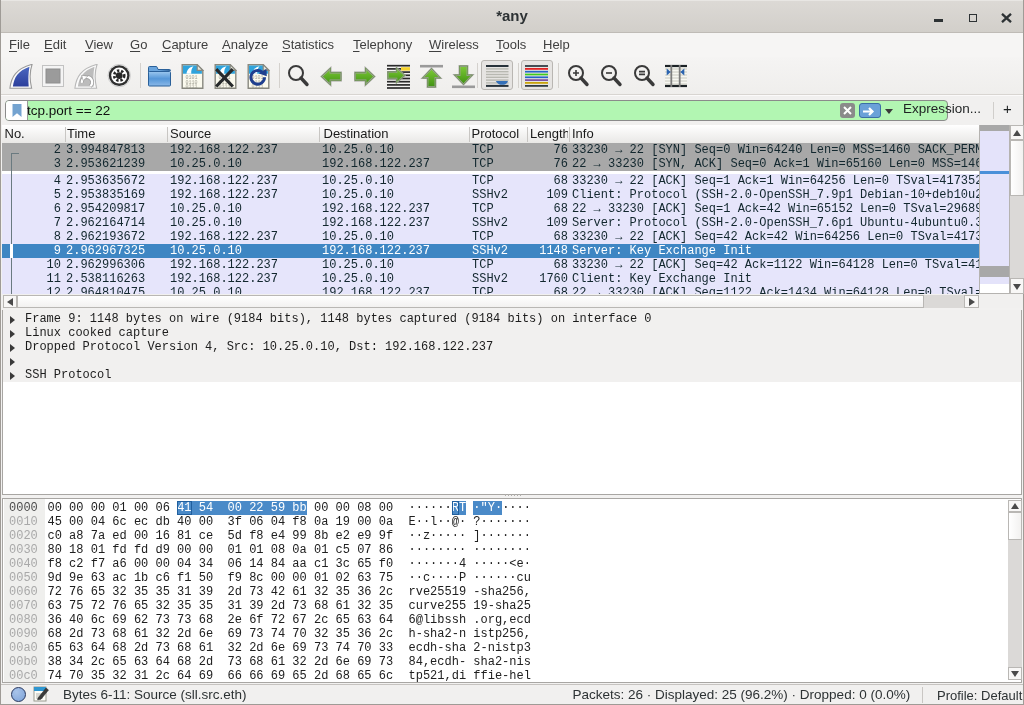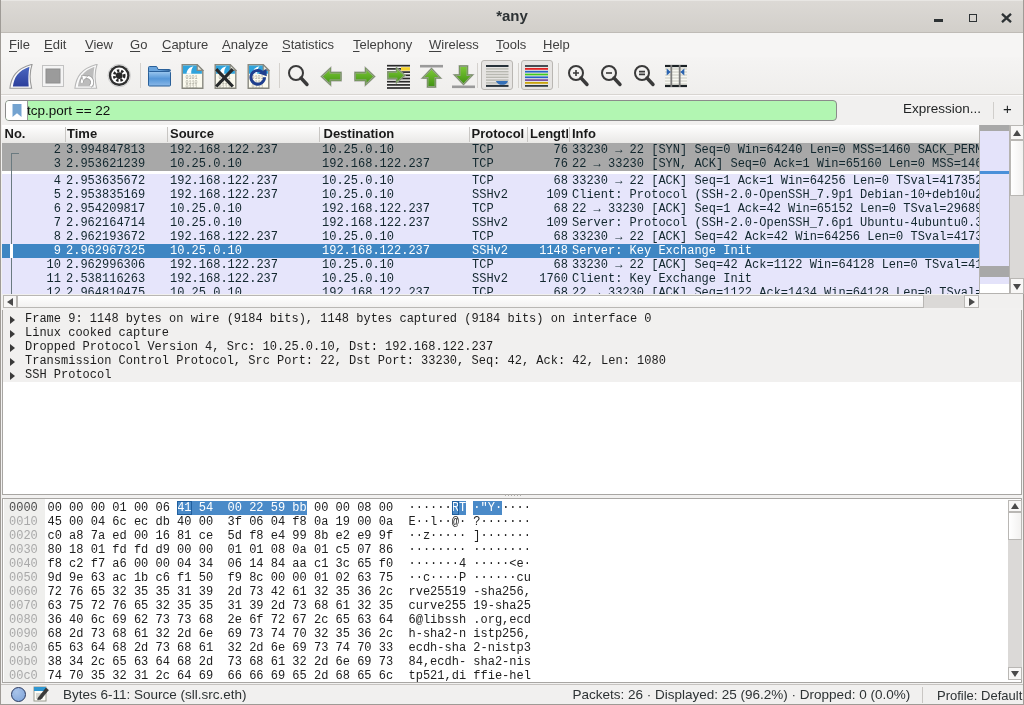--- a/index.html
+++ b/index.html
@@ -23,34 +23,34 @@
 
 #toolbar { position:absolute; left:0; top:57px; width:1022px; height:38px;
   background:linear-gradient(#f5f4f3,#efeeec); border-bottom:1px solid #d8d5d1; }
 .tbsep { position:absolute; top:6px; width:1px; height:25px; background:#d4d1cd; }
 .tbicon { position:absolute; top:7px; }
 .tbbtn { position:absolute; top:3px; width:32px; height:30px;
   background:#e6e4e2; border:1px solid #b9b6b2; border-radius:3px; }
 
 #filterbar { position:absolute; left:0; top:95px; width:1022px; height:30px;
   background:#f1f0ef; border-top:1px solid #fbfafa; }
-#filterbox { position:absolute; left:4px; top:4px; width:832px; height:21px;
+#filterbox { position:absolute; left:4px; top:4px; width:943px; height:21px;
   background:#b2f6b2; border:1px solid #8b8b8b; border-radius:4px; overflow:hidden; }
 #bookmark { position:absolute; left:0; top:0; width:22px; height:19px;
   background:#ffffff; border-right:1px solid #9a9a9a; }
 #filtertext { position:absolute; left:21px; top:2px; font-size:13.5px; color:#101010; }
 #expression { position:absolute; left:902px; top:5px; font-size:13.5px; color:#1f2223; }
 #fplus { position:absolute; left:1002px; top:4px; font-size:15px; color:#1f2223; }
 
 #plist { position:absolute; left:1px; top:125px; width:1021px; height:183px;
   background:#ffffff; font-family:"Liberation Mono", monospace; font-size:12px; }
 #phead { position:absolute; left:0; top:0; width:977px; height:19px;
   background:linear-gradient(#ffffff,#e9e8e6); border-bottom:1px solid #b8b6b3;
   font-family:"Liberation Sans", sans-serif; font-size:13px; color:#1a1a1a; }
-#phead span { position:absolute; top:1px;font-weight:bold; }
+#phead span { position:absolute; top:1px; }
 #phead i { position:absolute; top:2px; width:1px; height:15px; background:#c8c6c3; }
 .prow { position:absolute; left:0; width:977px; height:14px; line-height:14px;
   color:#12272e; overflow:hidden; }
 .prow span { position:absolute; top:0; white-space:pre; }
 .c-no { left:0; width:59px; text-align:right; }
 .c-time { left:64px; }
 .c-src { left:168px; }
 .c-dst { left:320px; }
 .c-proto { left:470px; }
 .c-len { left:505px; width:61px; text-align:right; }
@@ -465,21 +465,20 @@
   </div>
   <div id="details">
     <div class="block"></div>
     <div class="dtri" style="top:6px"></div>
       <div class="drow" style="top:2px">Frame 9: 1148 bytes on wire (9184 bits), 1148 bytes captured (9184 bits) on interface 0</div>
     <div class="dtri" style="top:20px"></div>
       <div class="drow" style="top:16px">Linux cooked capture</div>
     <div class="dtri" style="top:34px"></div>
       <div class="drow" style="top:30px">Dropped Protocol Version 4, Src: 10.25.0.10, Dst: 192.168.122.237</div>
     <div class="dtri" style="top:48px"></div>
-      <div class="drow" style="top:44px">Transmission Control Protocol, Src Port: 22, Dst Port: 33230, Seq: 42, Ack: 42, Len: 1080</div>
     <div class="dtri" style="top:62px"></div>
       <div class="drow" style="top:58px">SSH Protocol</div>
   </div>
   <div class="abs" style="left:504px;top:494px;width:16px;height:2px;background:repeating-linear-gradient(90deg,#b0aeab 0,#b0aeab 1px,transparent 1px,transparent 3px)"></div>
   <div id="hexpane">
     <div class="abs" style="left:1px;top:0;width:41px;height:183px;background:#efefed"></div>
     <div class="hrow" style="top:2px"><span class="hoff" style="color:#4c4c4c">0000</span><span class="hhex">00 00 00 01 00 06 <span class="hl"><span class="anch">41</span> 54  00 22 59 bb</span> 00 00 08 00</span><span class="hasc">······<span class="hl"><span class="anch">R</span>T</span> <span class="hl">·"Y·</span>····</span></div>
     <div class="hrow" style="top:16px"><span class="hoff">0010</span><span class="hhex">45 00 04 6c ec db 40 00  3f 06 04 f8 0a 19 00 0a</span><span class="hasc">E··l··@· ?·······</span></div>
     <div class="hrow" style="top:30px"><span class="hoff">0020</span><span class="hhex">c0 a8 7a ed 00 16 81 ce  5d f8 e4 99 8b e2 e9 9f</span><span class="hasc">··z····· ]·······</span></div>
     <div class="hrow" style="top:44px"><span class="hoff">0030</span><span class="hhex">80 18 01 fd fd d9 00 00  01 01 08 0a 01 c5 07 86</span><span class="hasc">········ ········</span></div>

